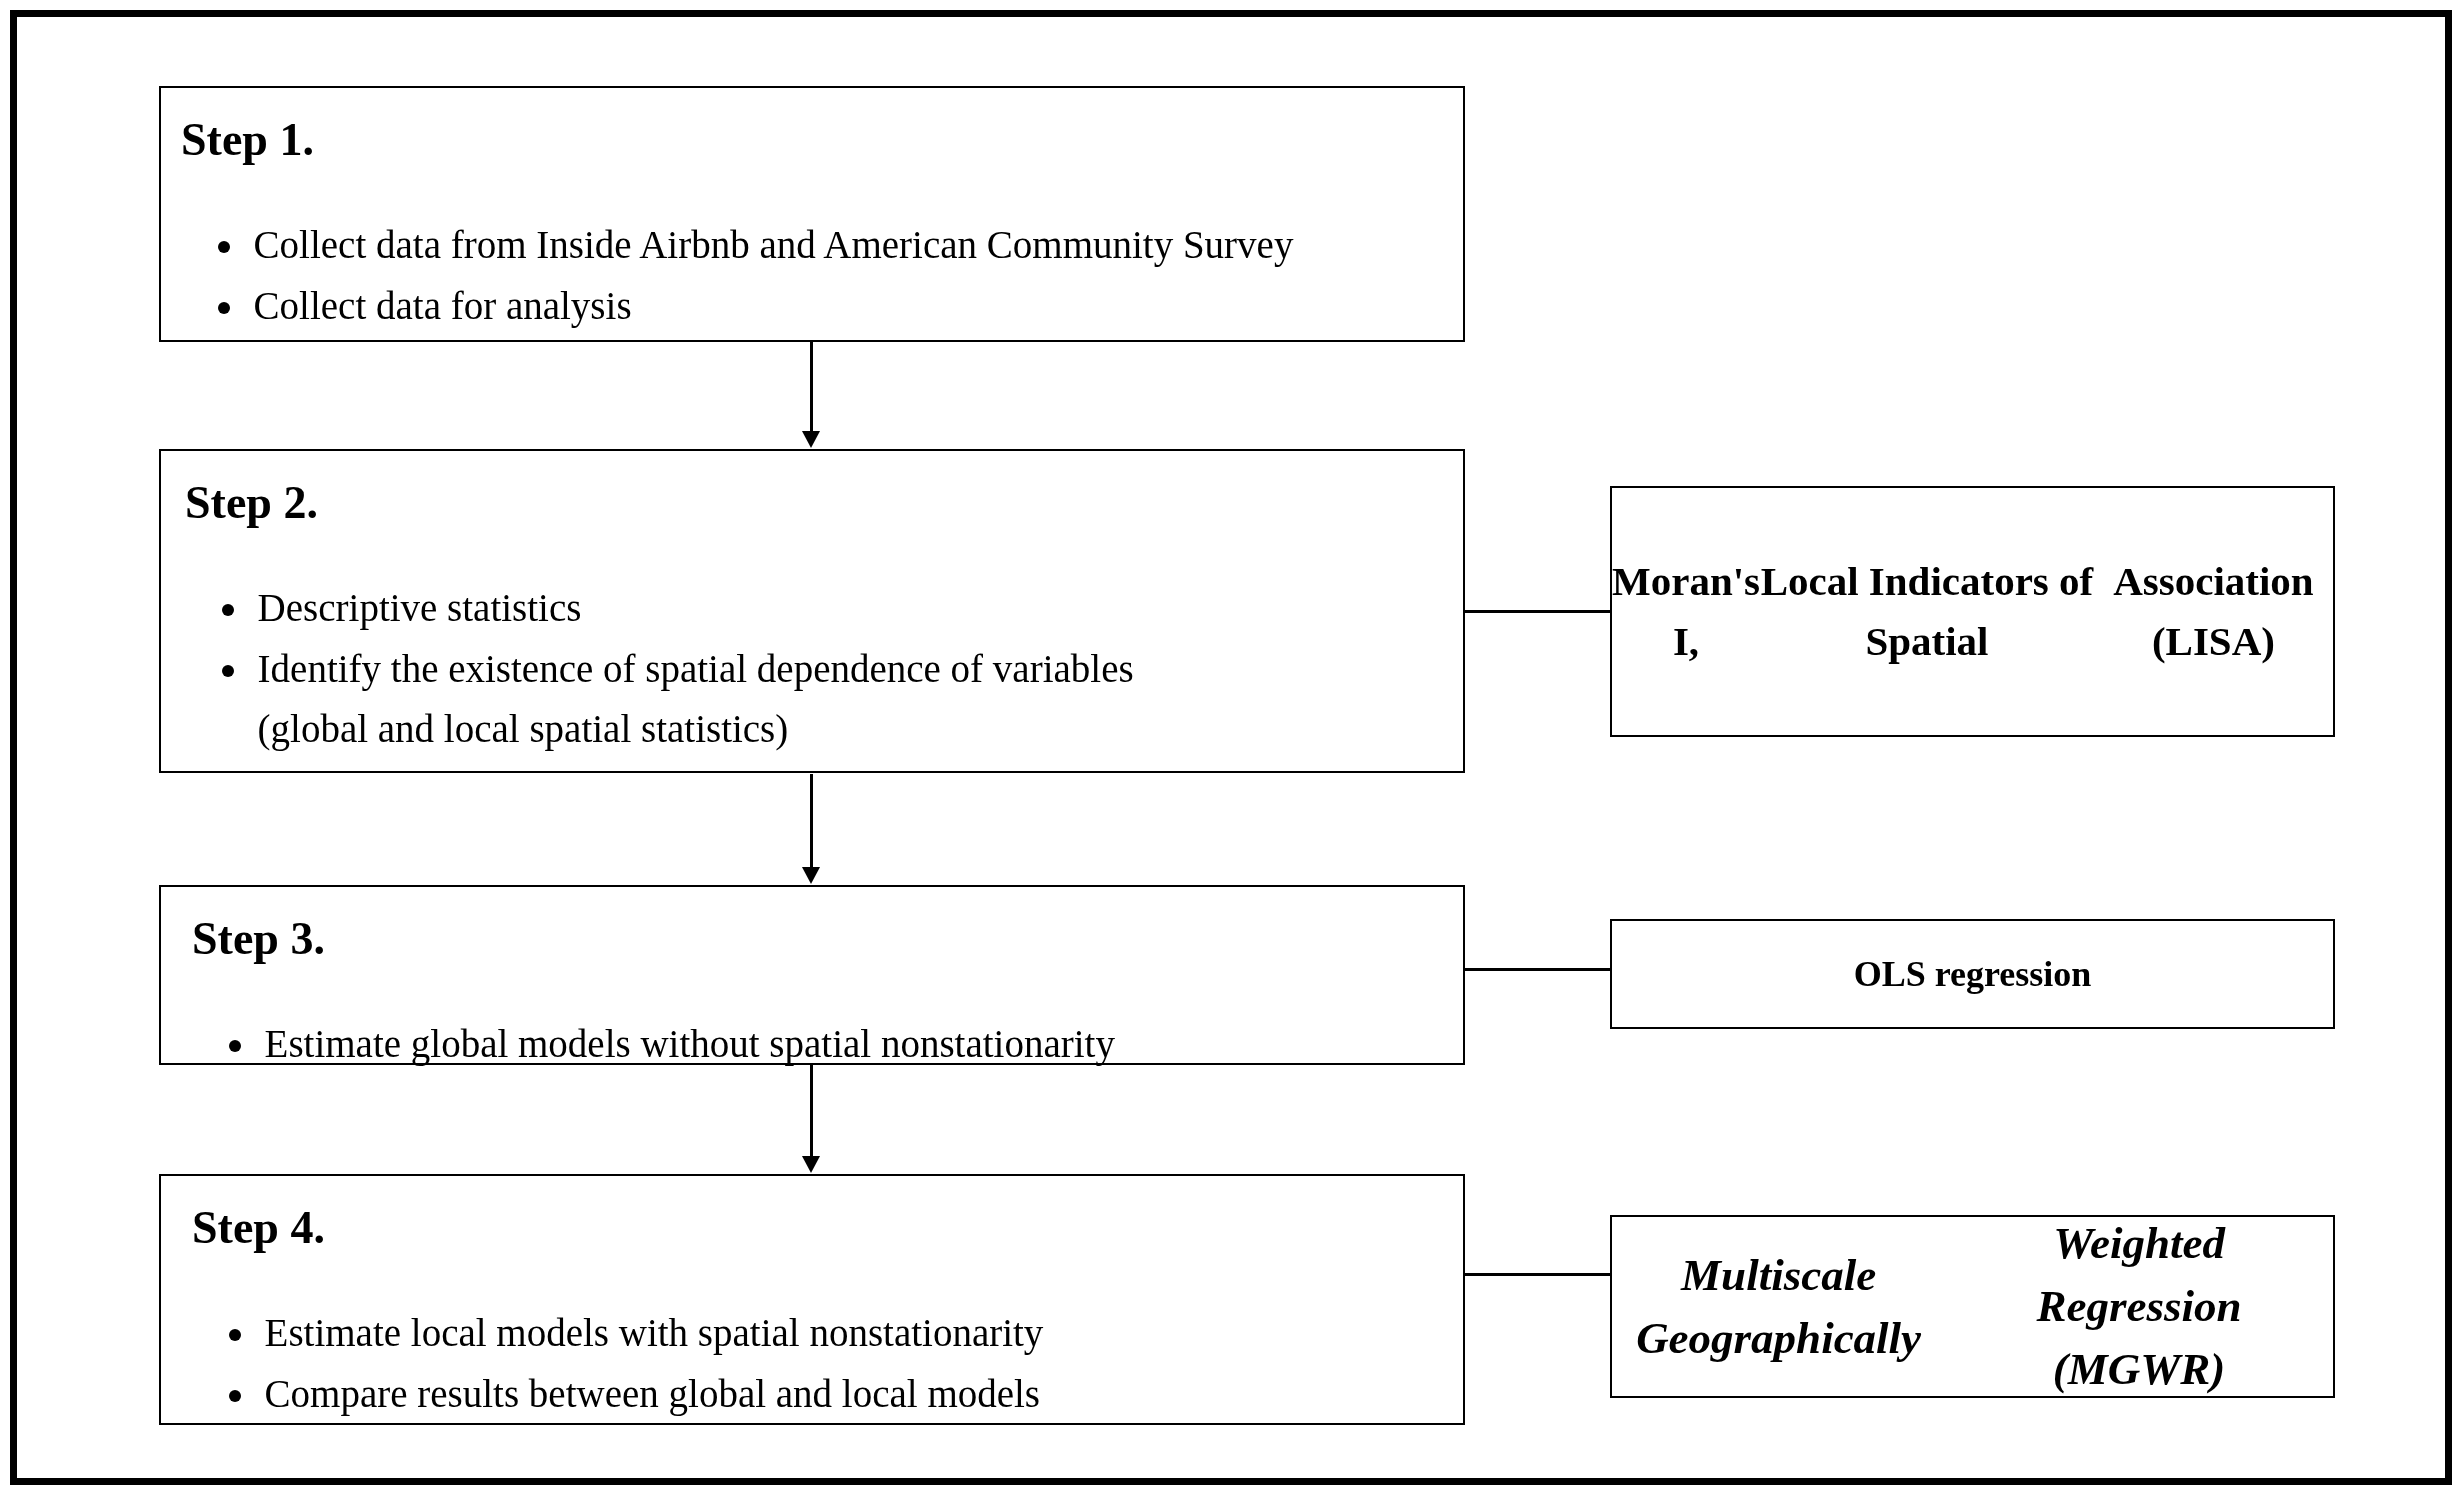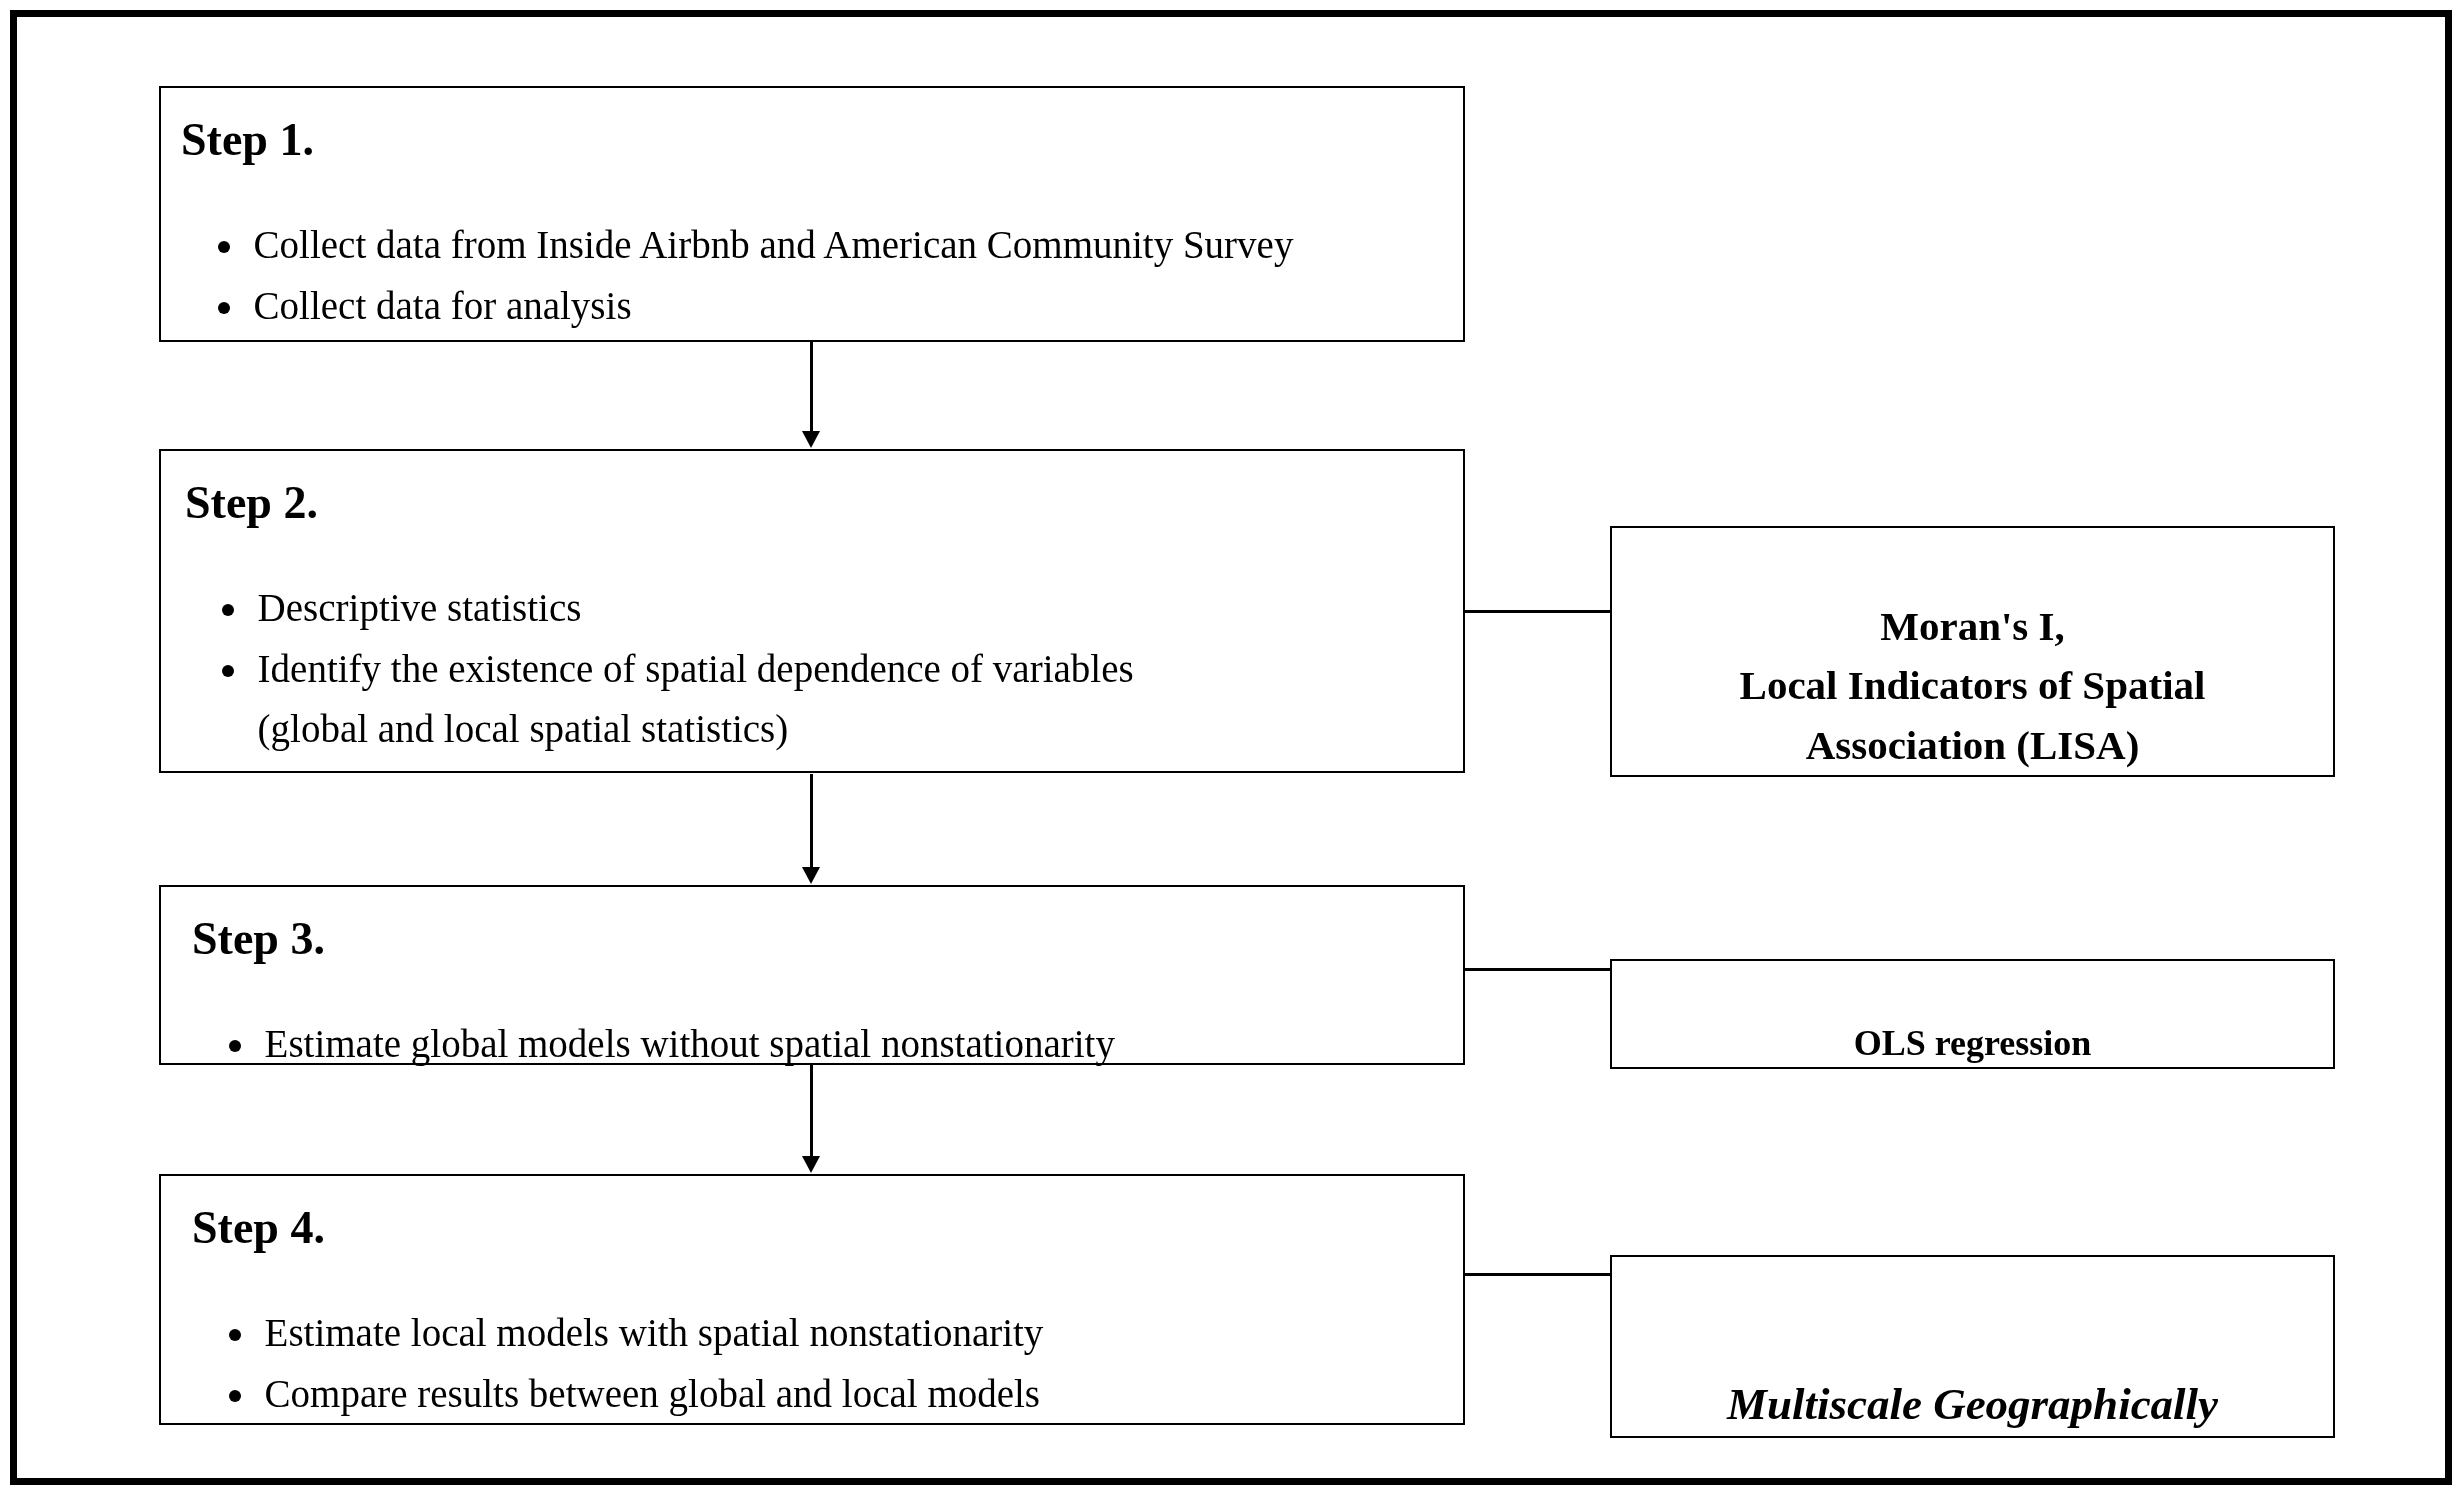--- a/index.html
+++ b/index.html
@@ -46,26 +46,25 @@
   ul.bullets li {
     font-size: 39px;
     line-height: 1.55;
     padding-left: 5.6px;
     white-space: pre-line;
   }
 
   
   .method-box {
     display: flex;
-    flex-direction: column;
-    justify-content: flex-end;
+    flex-direction: row;
+    justify-content: center;
     align-items: center;
     text-align: center;
     font-weight: bold;
-    margin-top: 40px;
   }
   .method-box .method-line { display: block; }
   .lisa .method-line { font-size: 41px; line-height: 1.45; }
   .ols  .method-line { font-size: 36px; line-height: 1.3; }
   .mgwr .method-line { font-size: 45px; line-height: 1.4; }
 
   
   .step1 { left: 159px;  top: 86px;  width: 1306px; height: 256px; padding-left: 20px; }
   .step2 { left: 159px;  top: 449px;  width: 1306px; height: 324px; padding-left: 24px; }
   .step3 { left: 159px;  top: 885px; width: 1306px; height: 180px; }
@@ -160,14 +159,15 @@
   <ul class="bullets">
     <li>Estimate local models with spatial nonstationarity</li>
     <li>Compare results between global and local models</li>
   </ul>
 </div>
 
 <div class="connector conn3"></div>
 
 <div class="box method-box mgwr">
   <span class="method-line">Multiscale Geographically</span>
+  <span class="method-line">Weighted Regression (MGWR)</span>
 </div>
 
 
 </body></html>

